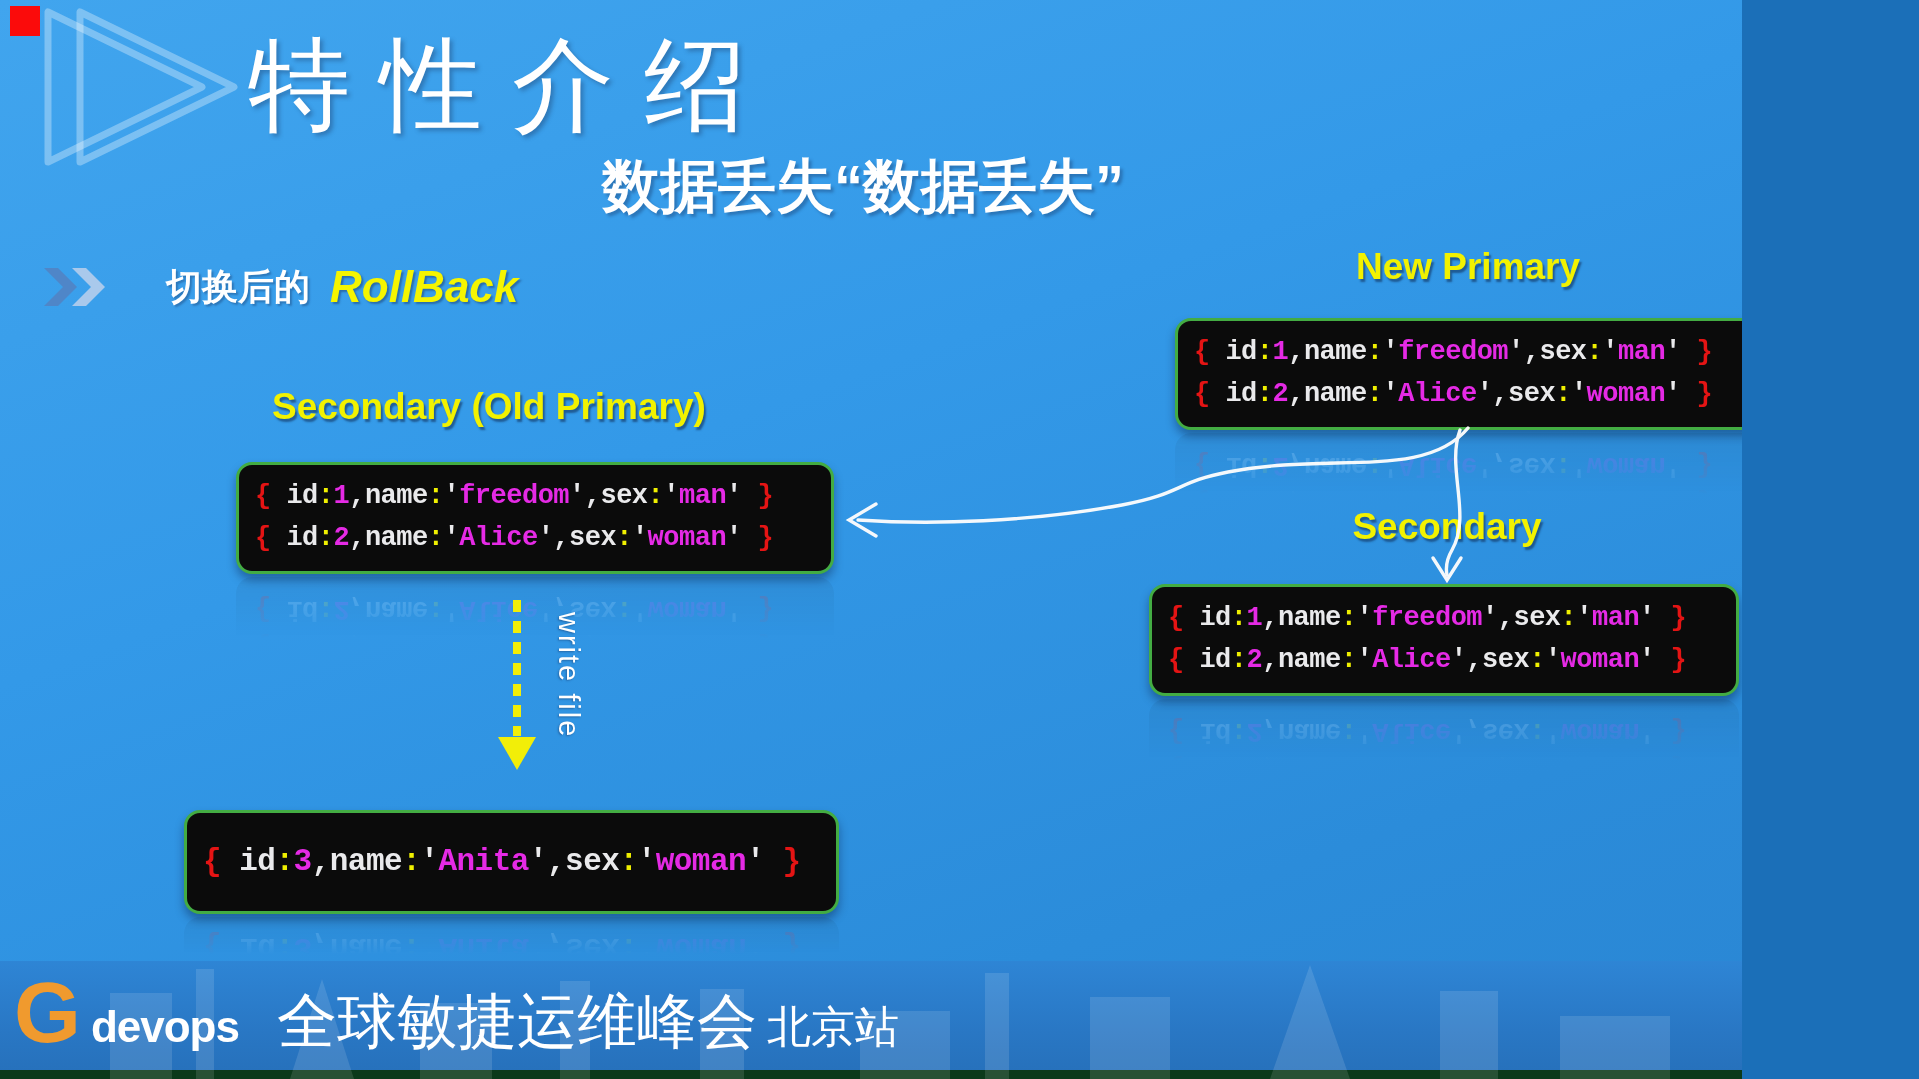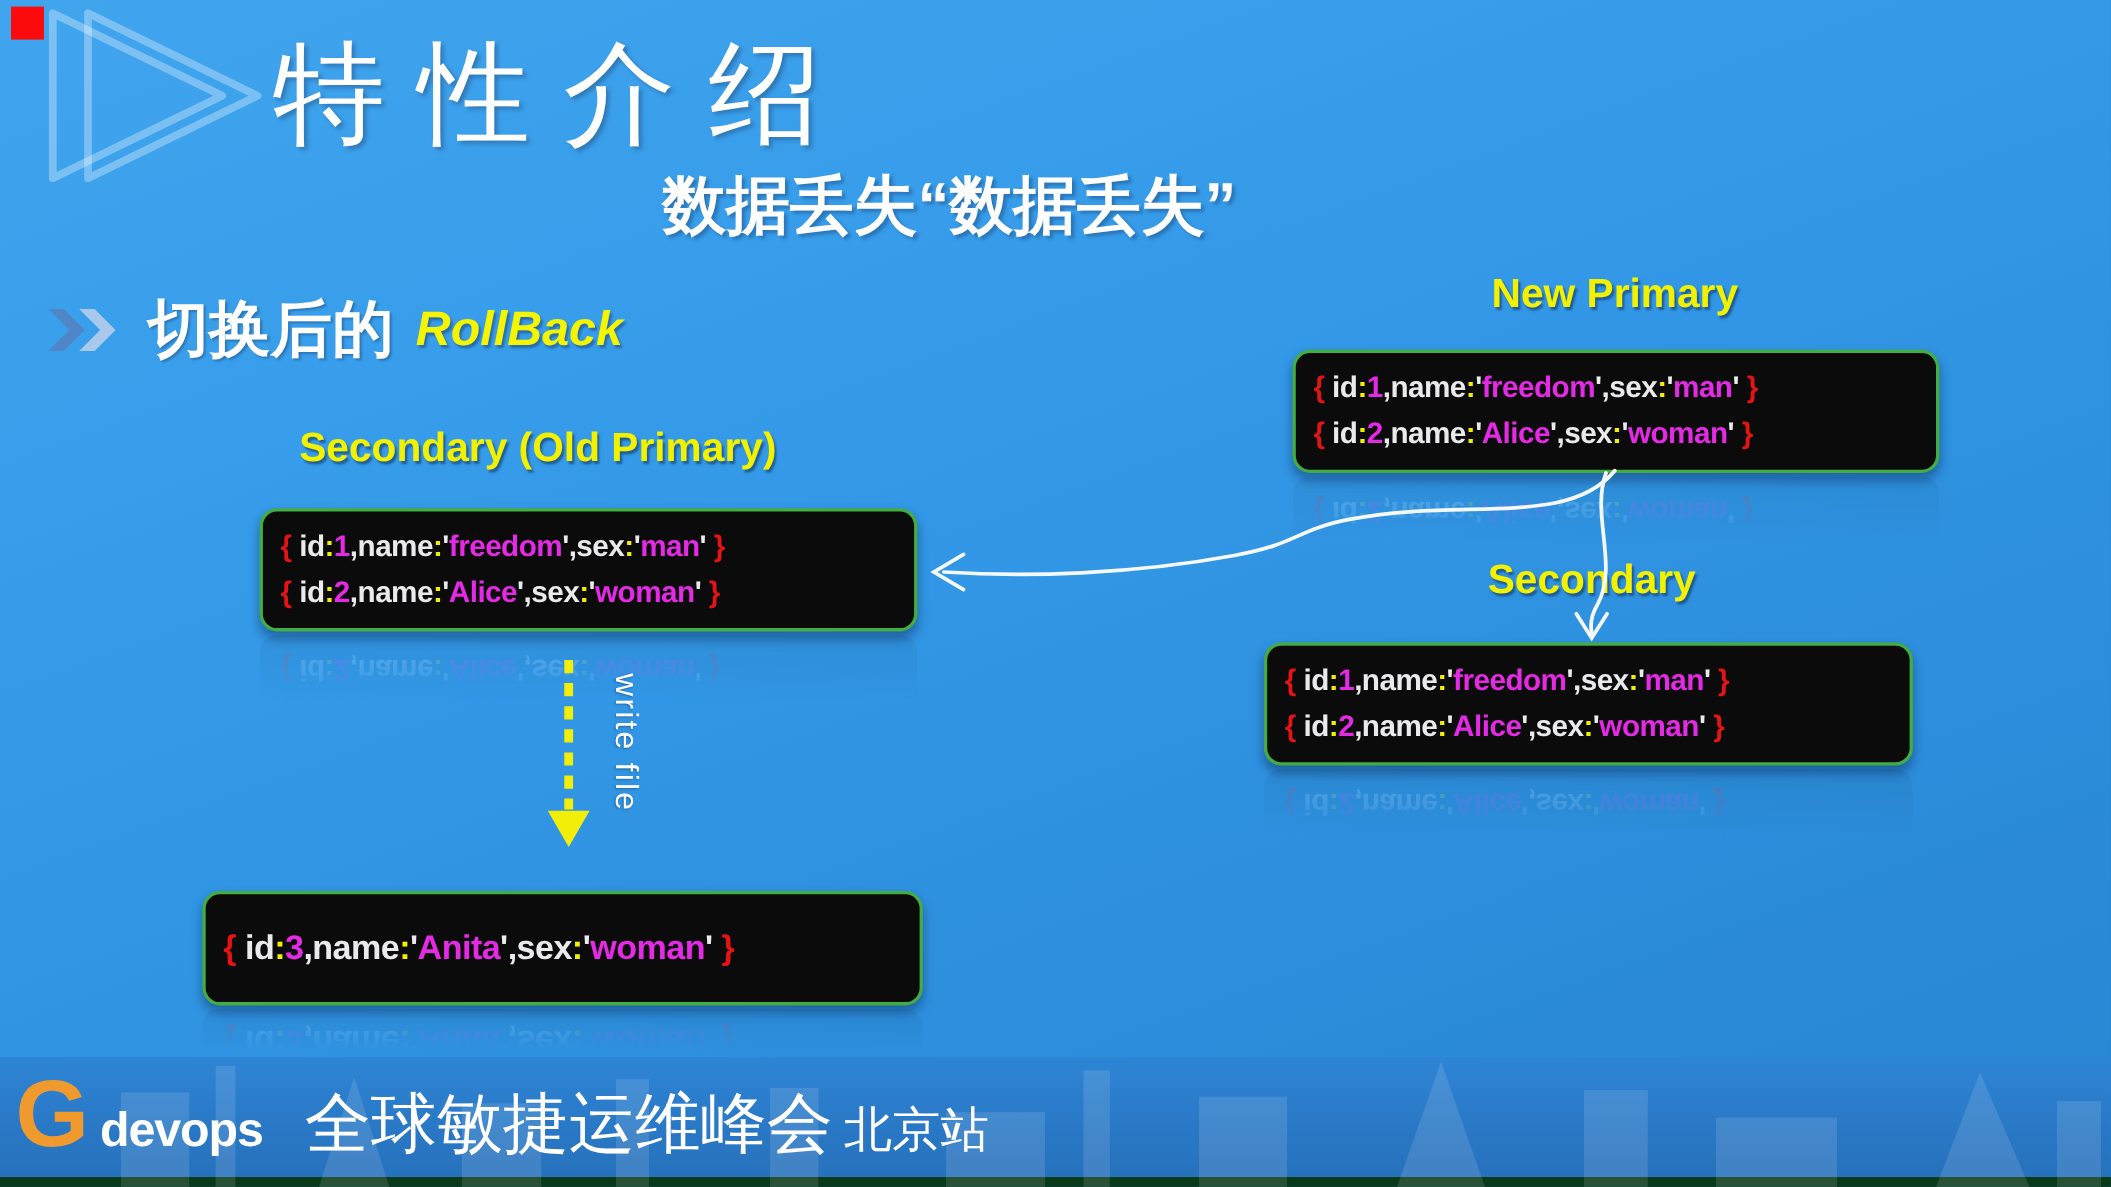--- a/index.html
+++ b/index.html
@@ -1,50 +1,50 @@
 <!DOCTYPE html>
 <html><head>
 <meta charset="utf-8">
 <style>
   html,body{margin:0;padding:0;background:#1b6fb8;}
   .slide{
-    position:relative;width:1919px;height:1079px;overflow:hidden;
+    position:relative;width:1742px;height:1079px;overflow:hidden;
     background:linear-gradient(160deg,#41a5ee 0%,#3399e8 40%,#2b8cda 78%,#2a86d3 100%);
     font-family:"Liberation Sans",sans-serif;
   }
   .red-marker{position:absolute;left:10px;top:6px;width:30px;height:30px;background:#fb0b0b;}
   .play-logo{position:absolute;left:42px;top:8px;}
   .title{
     position:absolute;left:248px;top:18px;margin:0;
     font-family:"Liberation Serif",serif;font-weight:400;
     font-size:102px;letter-spacing:30px;color:#ffffff;
     text-shadow:3px 3px 4px rgba(30,70,120,.45);
   }
   .subtitle{
     position:absolute;left:602px;top:148px;margin:0;
     font-size:58px;font-weight:700;color:#ffffff;
     text-shadow:3px 3px 3px rgba(25,60,110,.4);
   }
   .bullet-row{position:absolute;left:44px;top:262px;display:flex;align-items:center;gap:20px;}
-  .bullet-prefix{font-size:56px;font-weight:700;color:#ffffff;text-shadow:2px 2px 2px rgba(25,60,110,.4);}
+  .bullet-prefix{font-size:36px;font-weight:700;color:#ffffff;text-shadow:2px 2px 2px rgba(25,60,110,.4);margin-left:32px;}
   .bullet-highlight{font-size:44px;font-weight:700;font-style:italic;color:#f5f500;text-shadow:2px 2px 2px rgba(25,60,110,.5);}
   .node-label{
     position:absolute;margin:0;font-size:37px;font-weight:700;color:#f2f200;
     text-shadow:2px 3px 2px rgba(15,40,80,.55);white-space:nowrap;
   }
   .node-label.center{transform:translateX(-50%);}
   .code-box{
     position:absolute;box-sizing:border-box;
     background:#0b0b0b;border:3px solid #43ac43;border-radius:16px;
     box-shadow:0 6px 10px rgba(0,10,40,.35);
     display:flex;flex-direction:column;justify-content:space-evenly;
     padding:4px 16px;
   }
   .code-line{
-    font-family:Liberation Sans, sans-serif;
+    font-family:Liberation Mono, monospace;
     font-weight:700;white-space:pre;letter-spacing:-.5px;line-height:1.1;
   }
   .fs27 .code-line{font-size:27px;}
   .fs30 .code-line{font-size:31px;}
   .tk-b{color:#e41414}.tk-w{color:#eaeaec}.tk-y{color:#f0f000}.tk-m{color:#e52ae5}
   .reflect{
     transform:scaleY(-1);opacity:.24;border-color:transparent;background:rgba(8,8,8,.25);
     box-shadow:none;filter:blur(.6px);
     -webkit-mask-image:linear-gradient(to bottom,transparent 38%,rgba(0,0,0,.95) 100%);
     mask-image:linear-gradient(to bottom,transparent 38%,rgba(0,0,0,.95) 100%);

